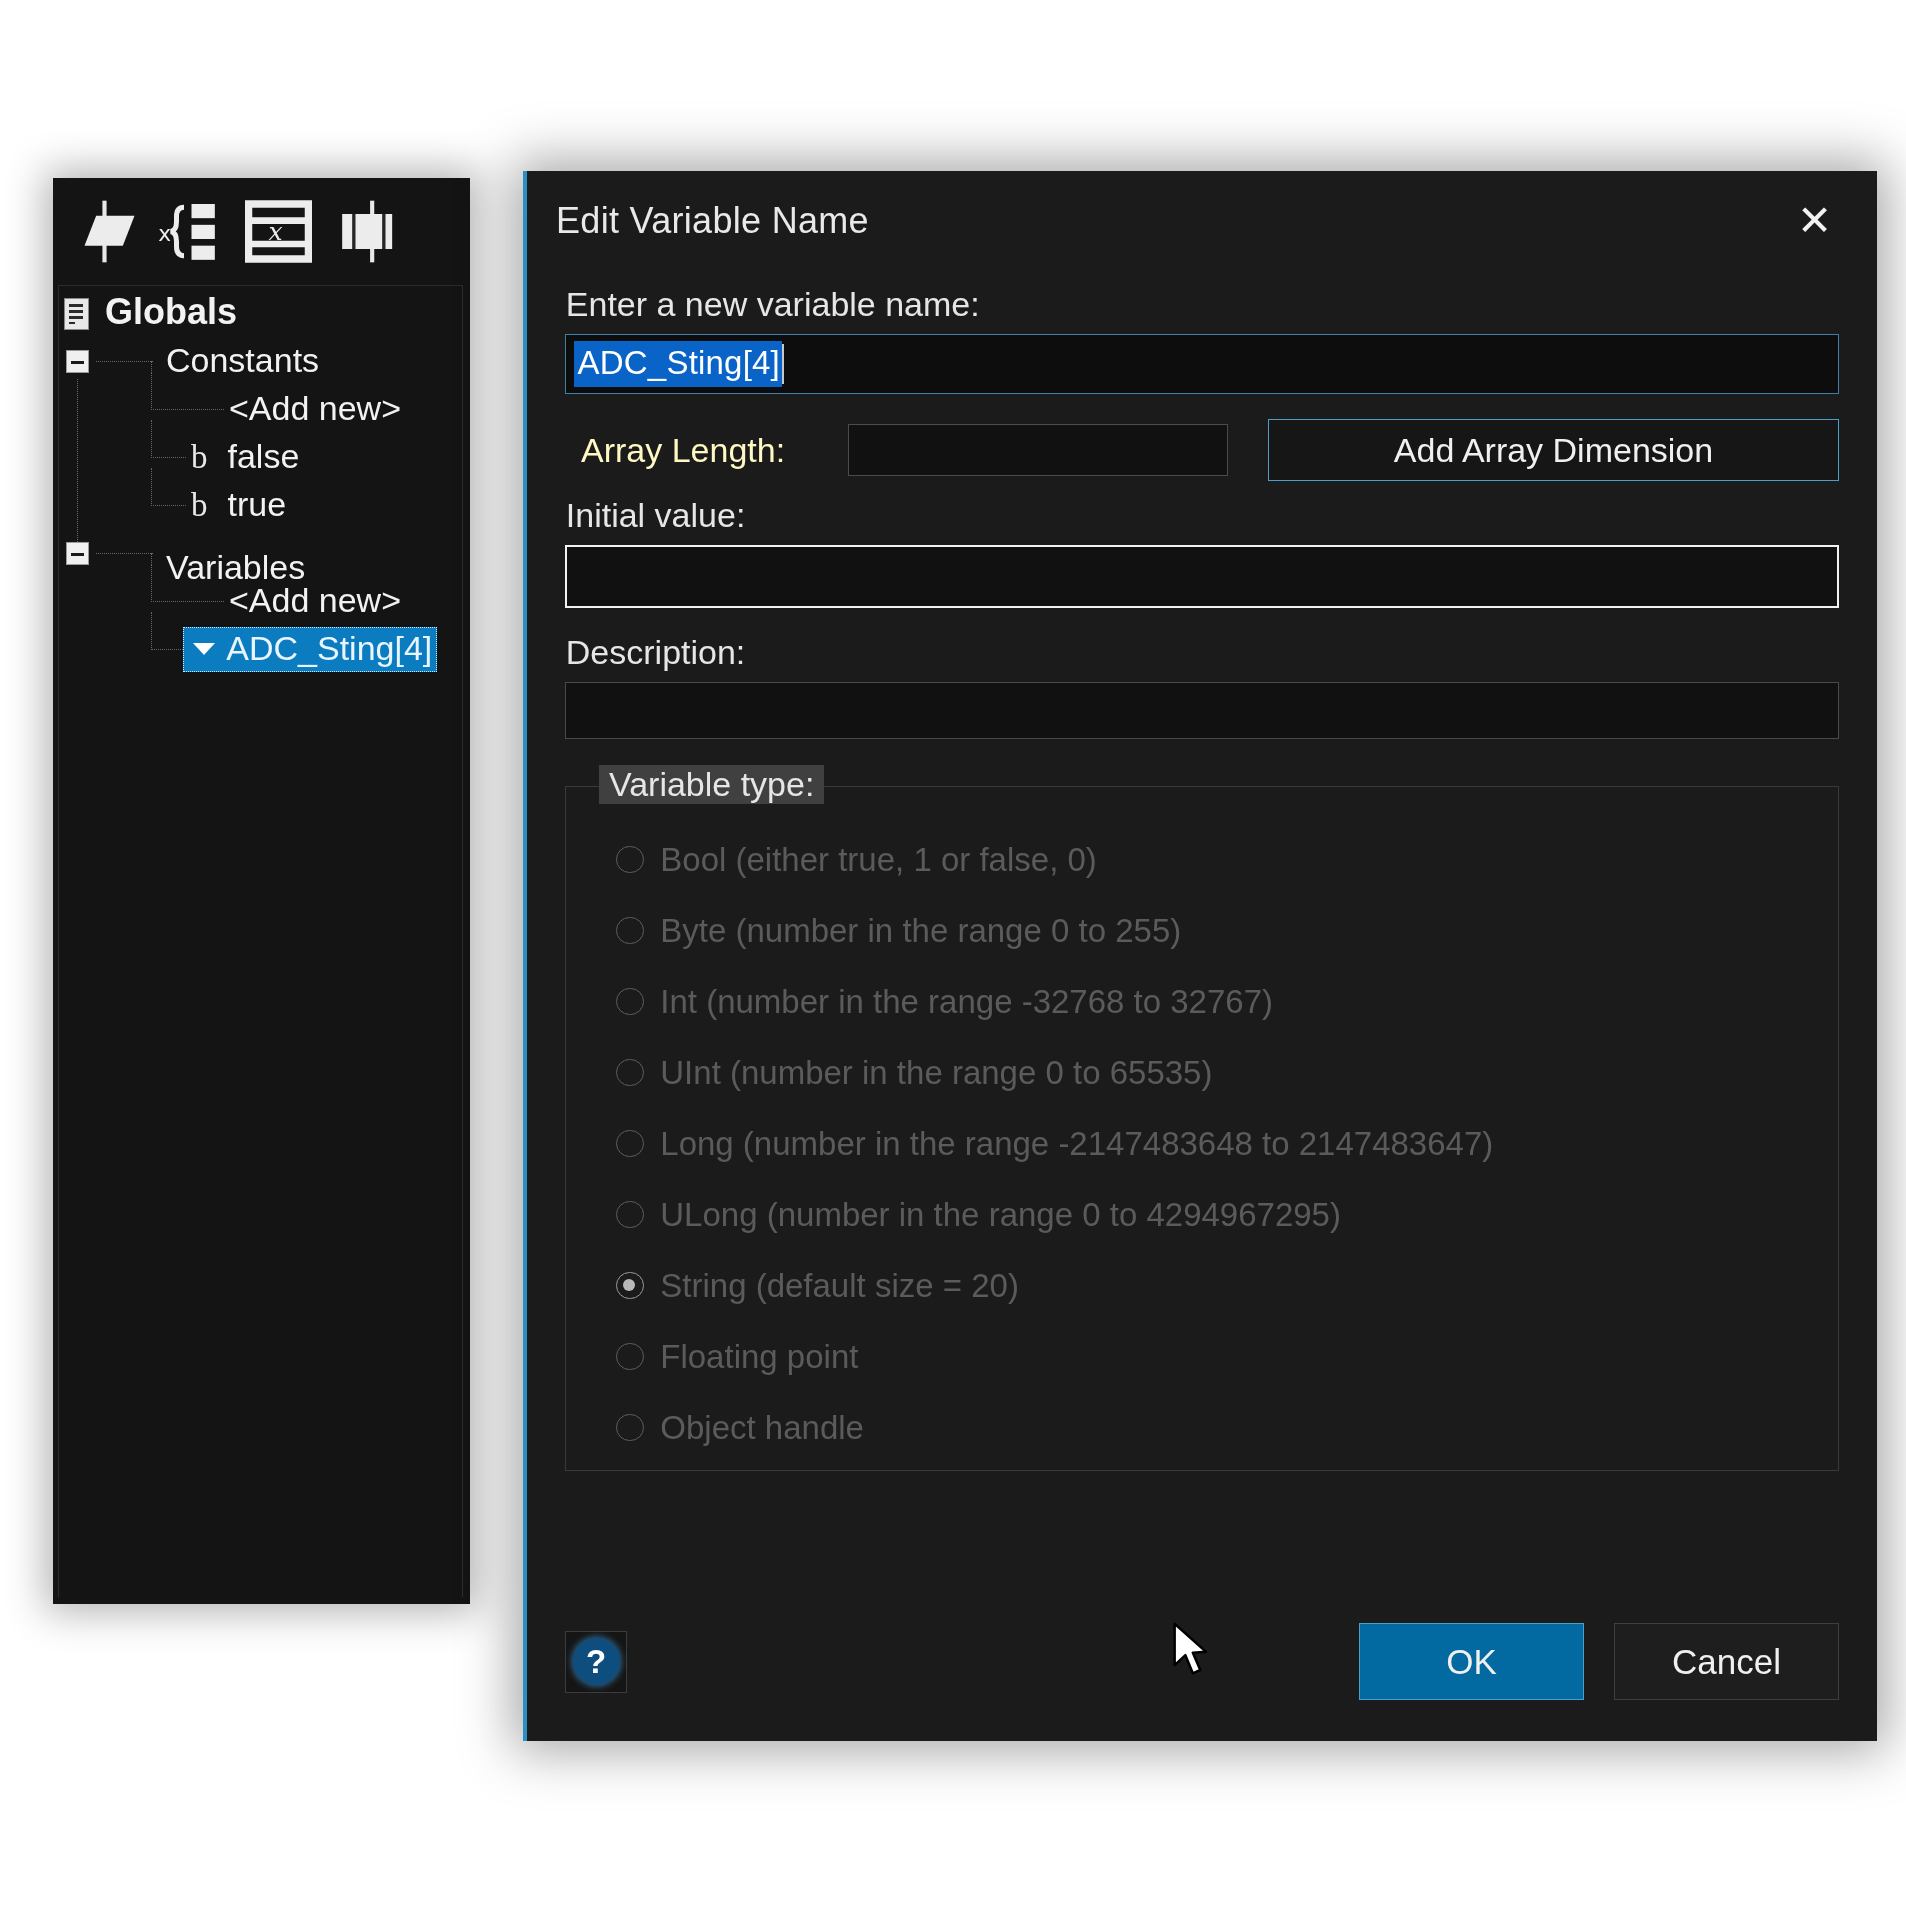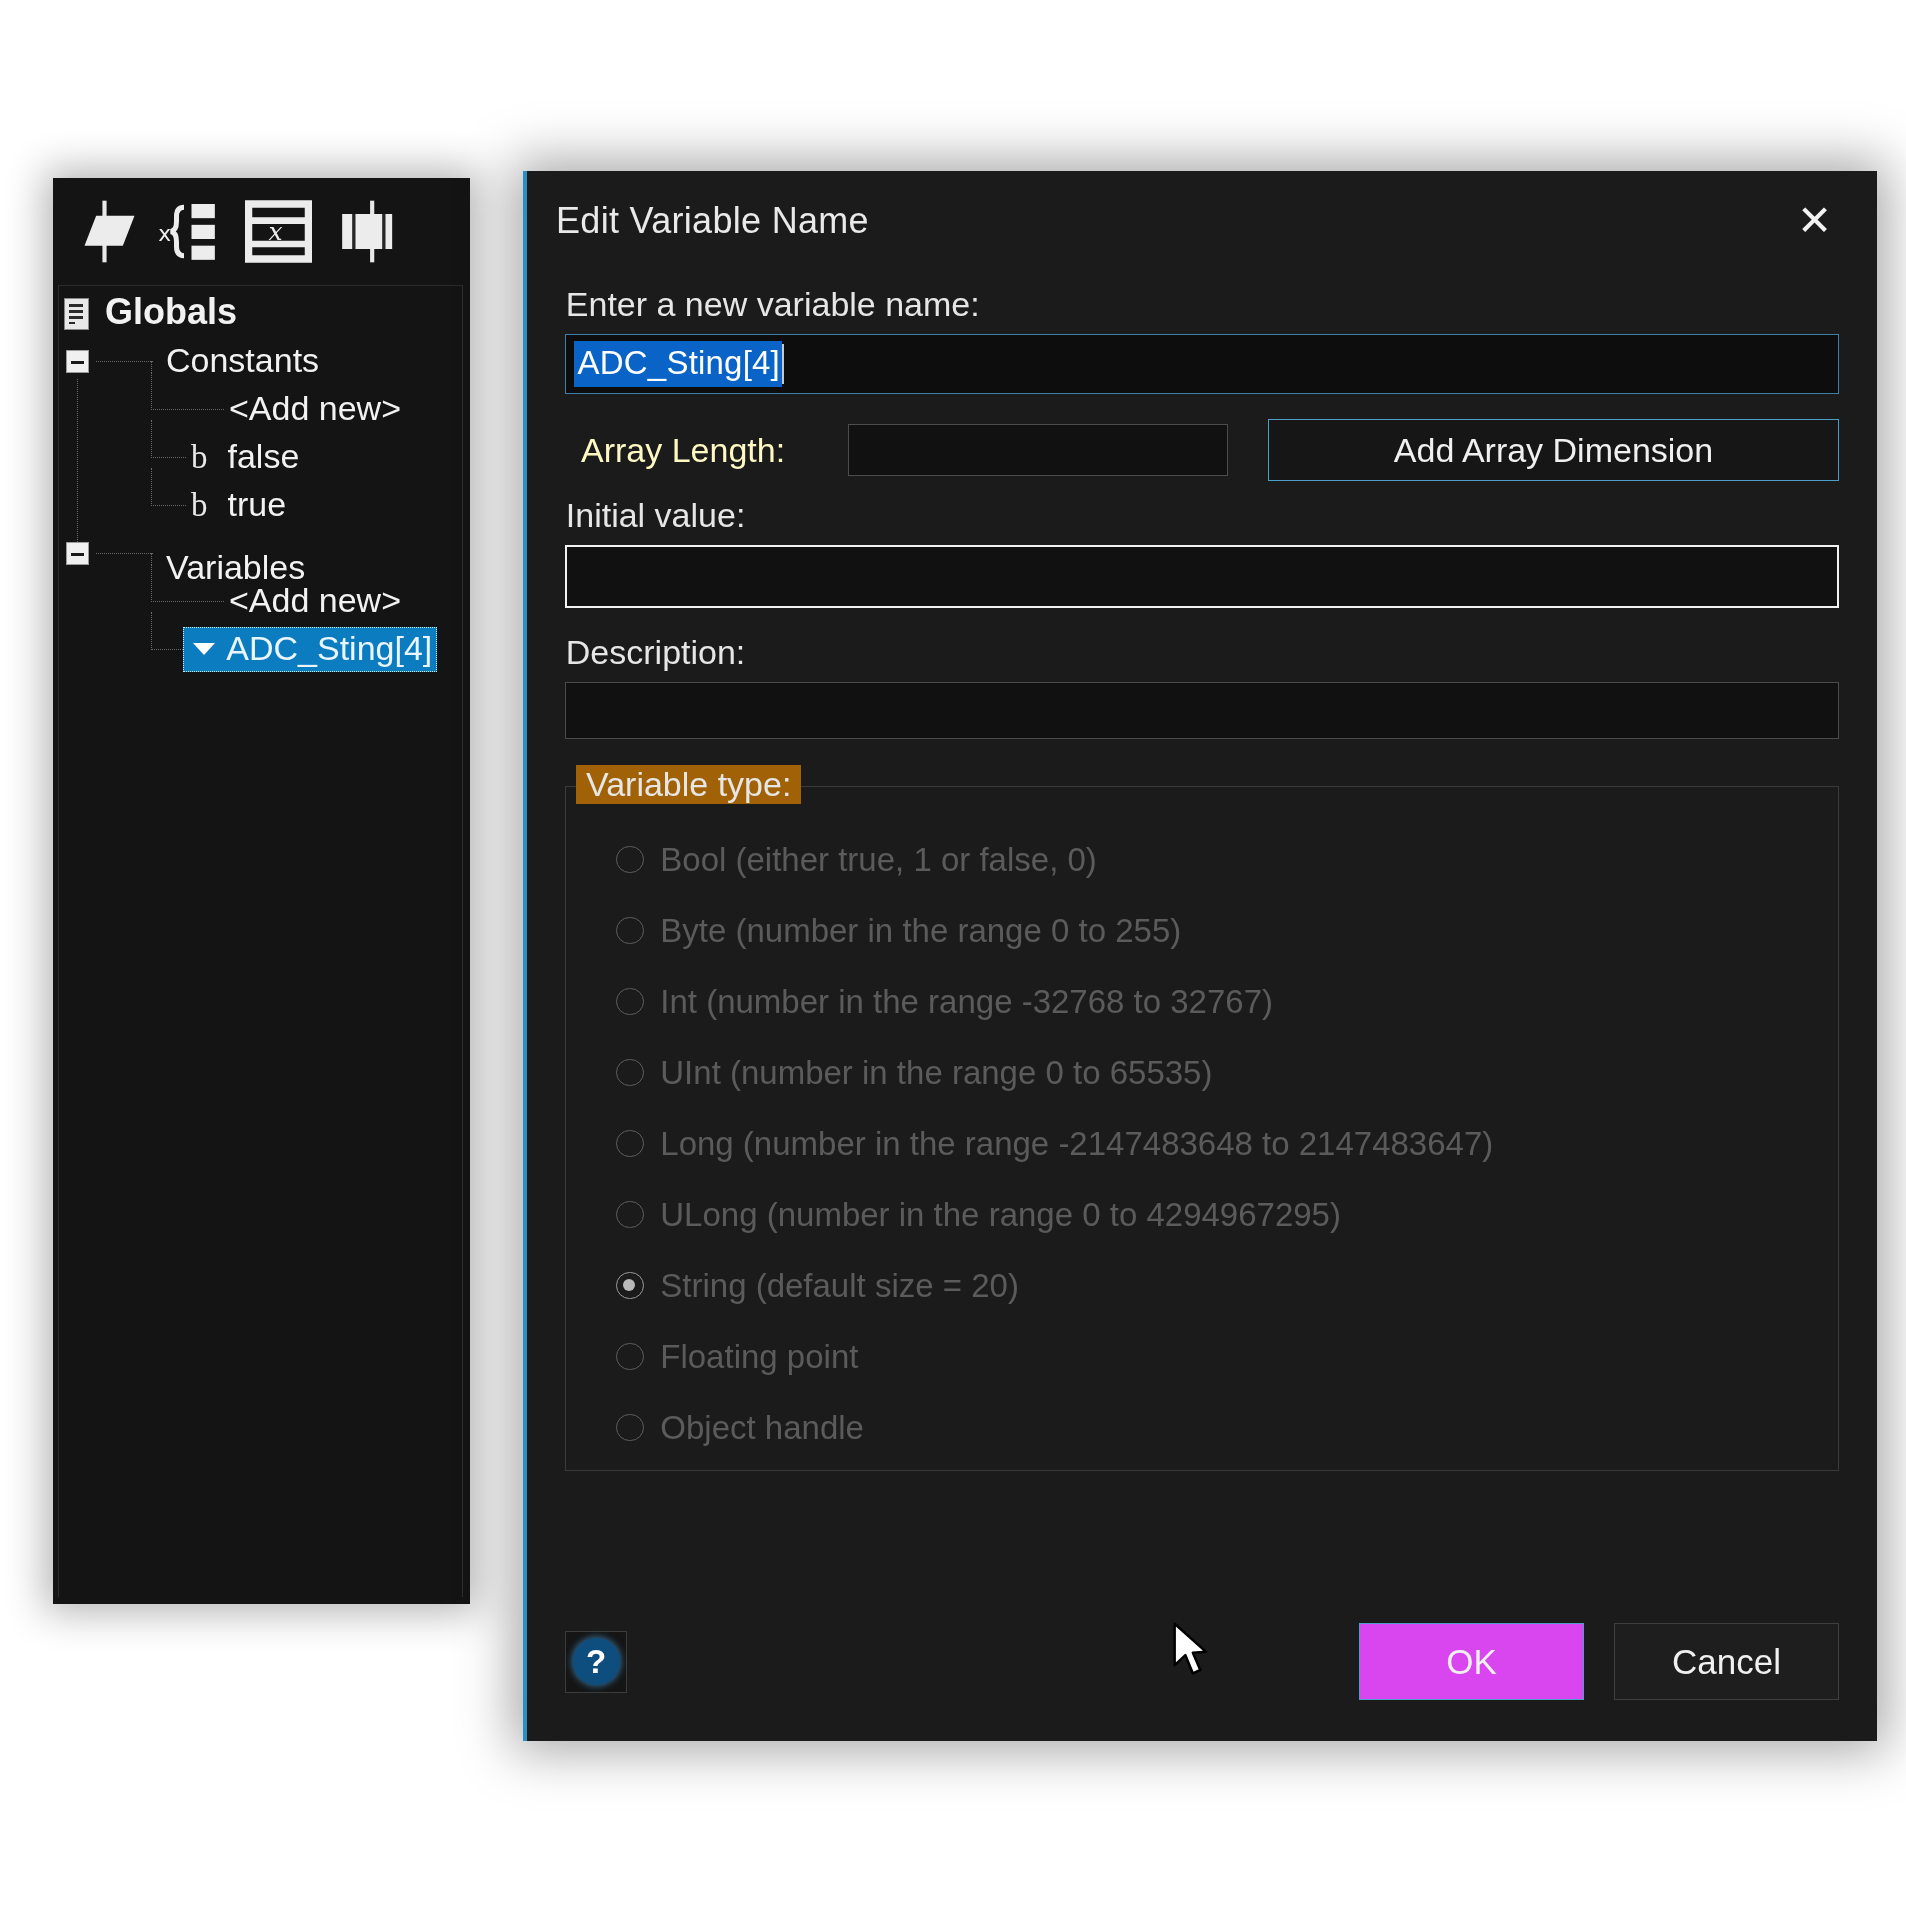--- a/index.html
+++ b/index.html
@@ -267,22 +267,22 @@
     position: relative;
     margin-top: 47px;
     border: 1.7px solid #3a3a3a;
     box-sizing: border-box;
     padding: 37px 0 28px 0;
     height: 685px;
   }
   #variable-type-legend {
     position: absolute;
     top: -22px;
-    left: 10px;
-    background: #a16207;
+    left: 33px;
+    background: #404040;
     padding: 0 10px;
     font-size: 34px;
     color: #e6e6e6;
   }
   .radio-row {
     display: flex;
     align-items: center;
     height: 71px;
     padding-left: 50px;
     color: #5b5b5b;
@@ -343,21 +343,21 @@
     background: #1e1e1e;
     border: 1.7px solid #3f3f3f;
     box-sizing: border-box;
     color: #f0f0f0;
     font-size: 35px;
     display: flex; align-items: center; justify-content: center;
     cursor: pointer;
   }
   #ok-button {
     border-color: #4d9ec9;
-    background: #d946ef;
+    background: #0369a1;
     margin-right: 30px;
   }
 
   
   #mouse-cursor {
     position: absolute;
     left: 1173px;
     top: 1622px;
     width: 38px;
     height: 58px;

